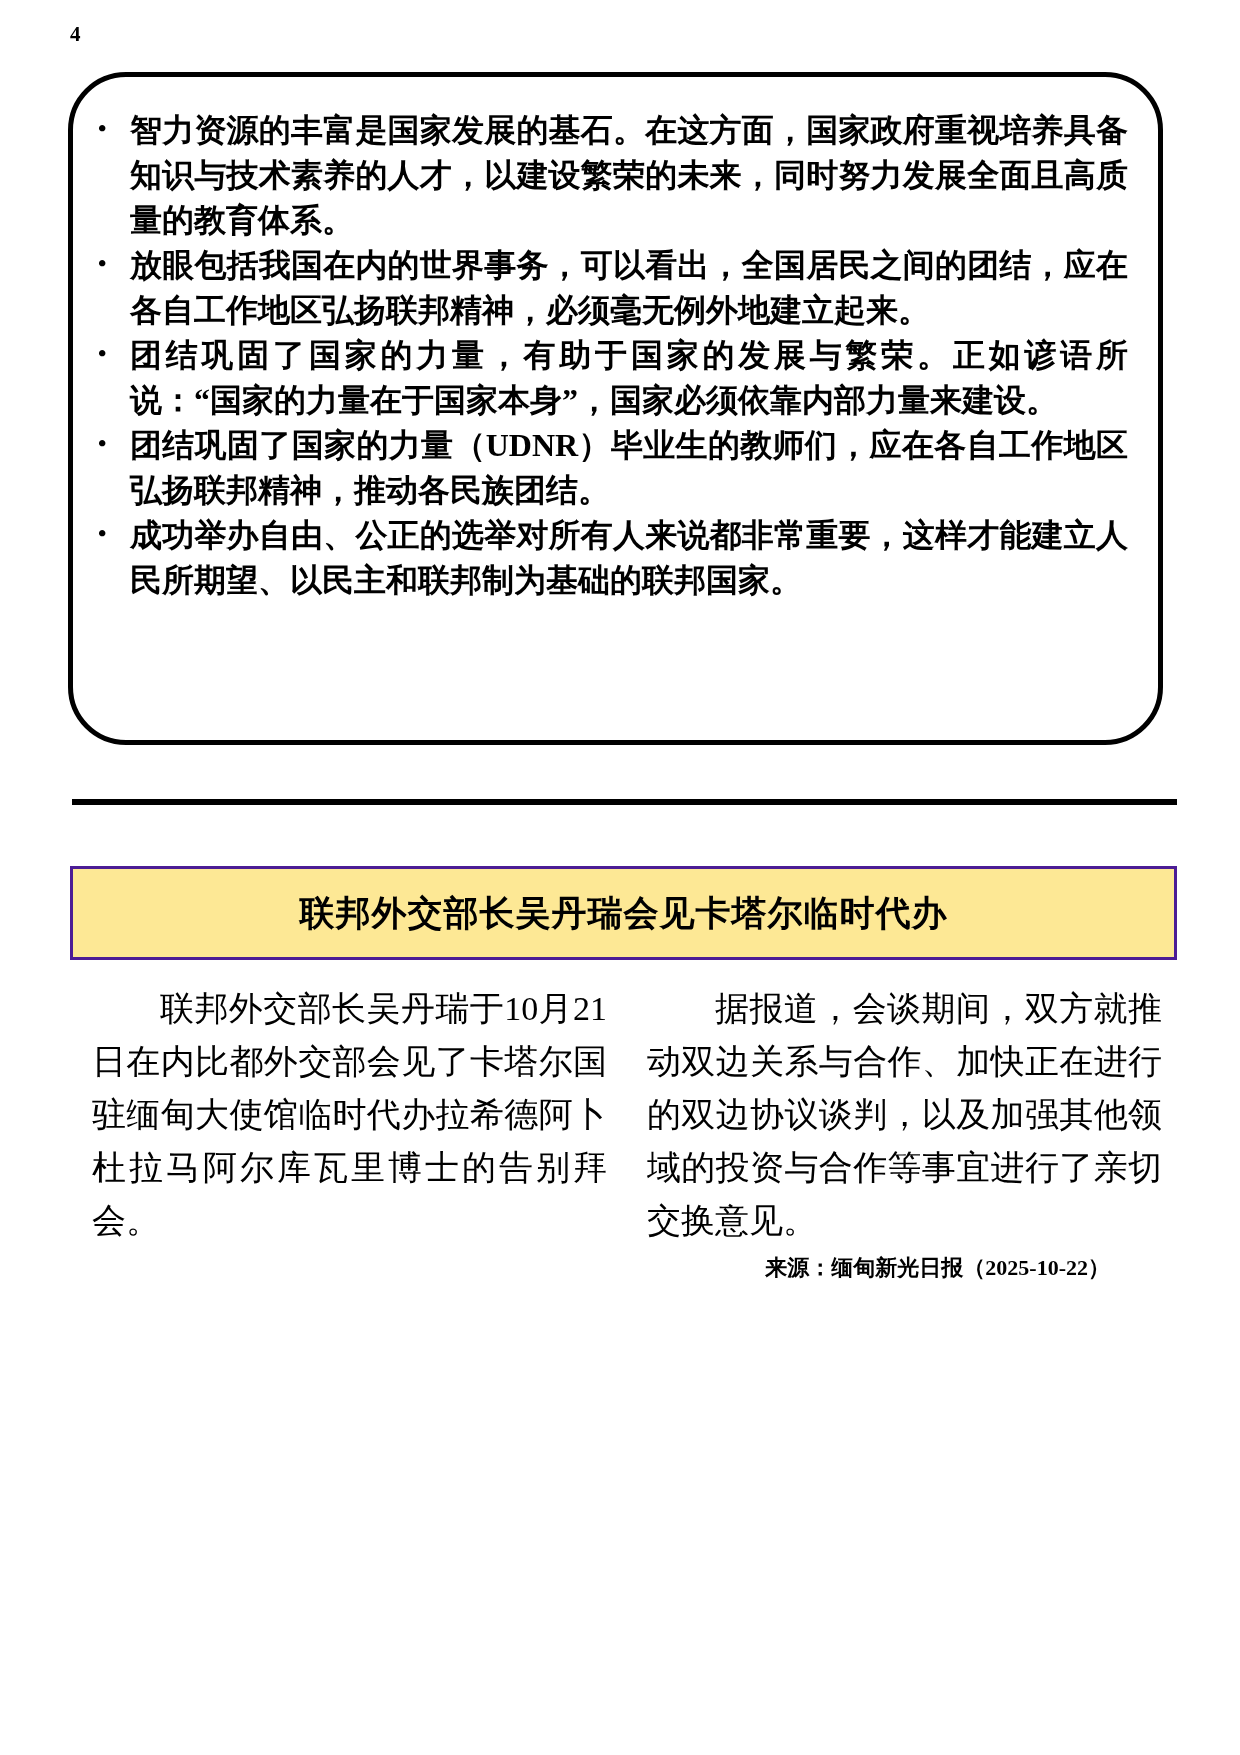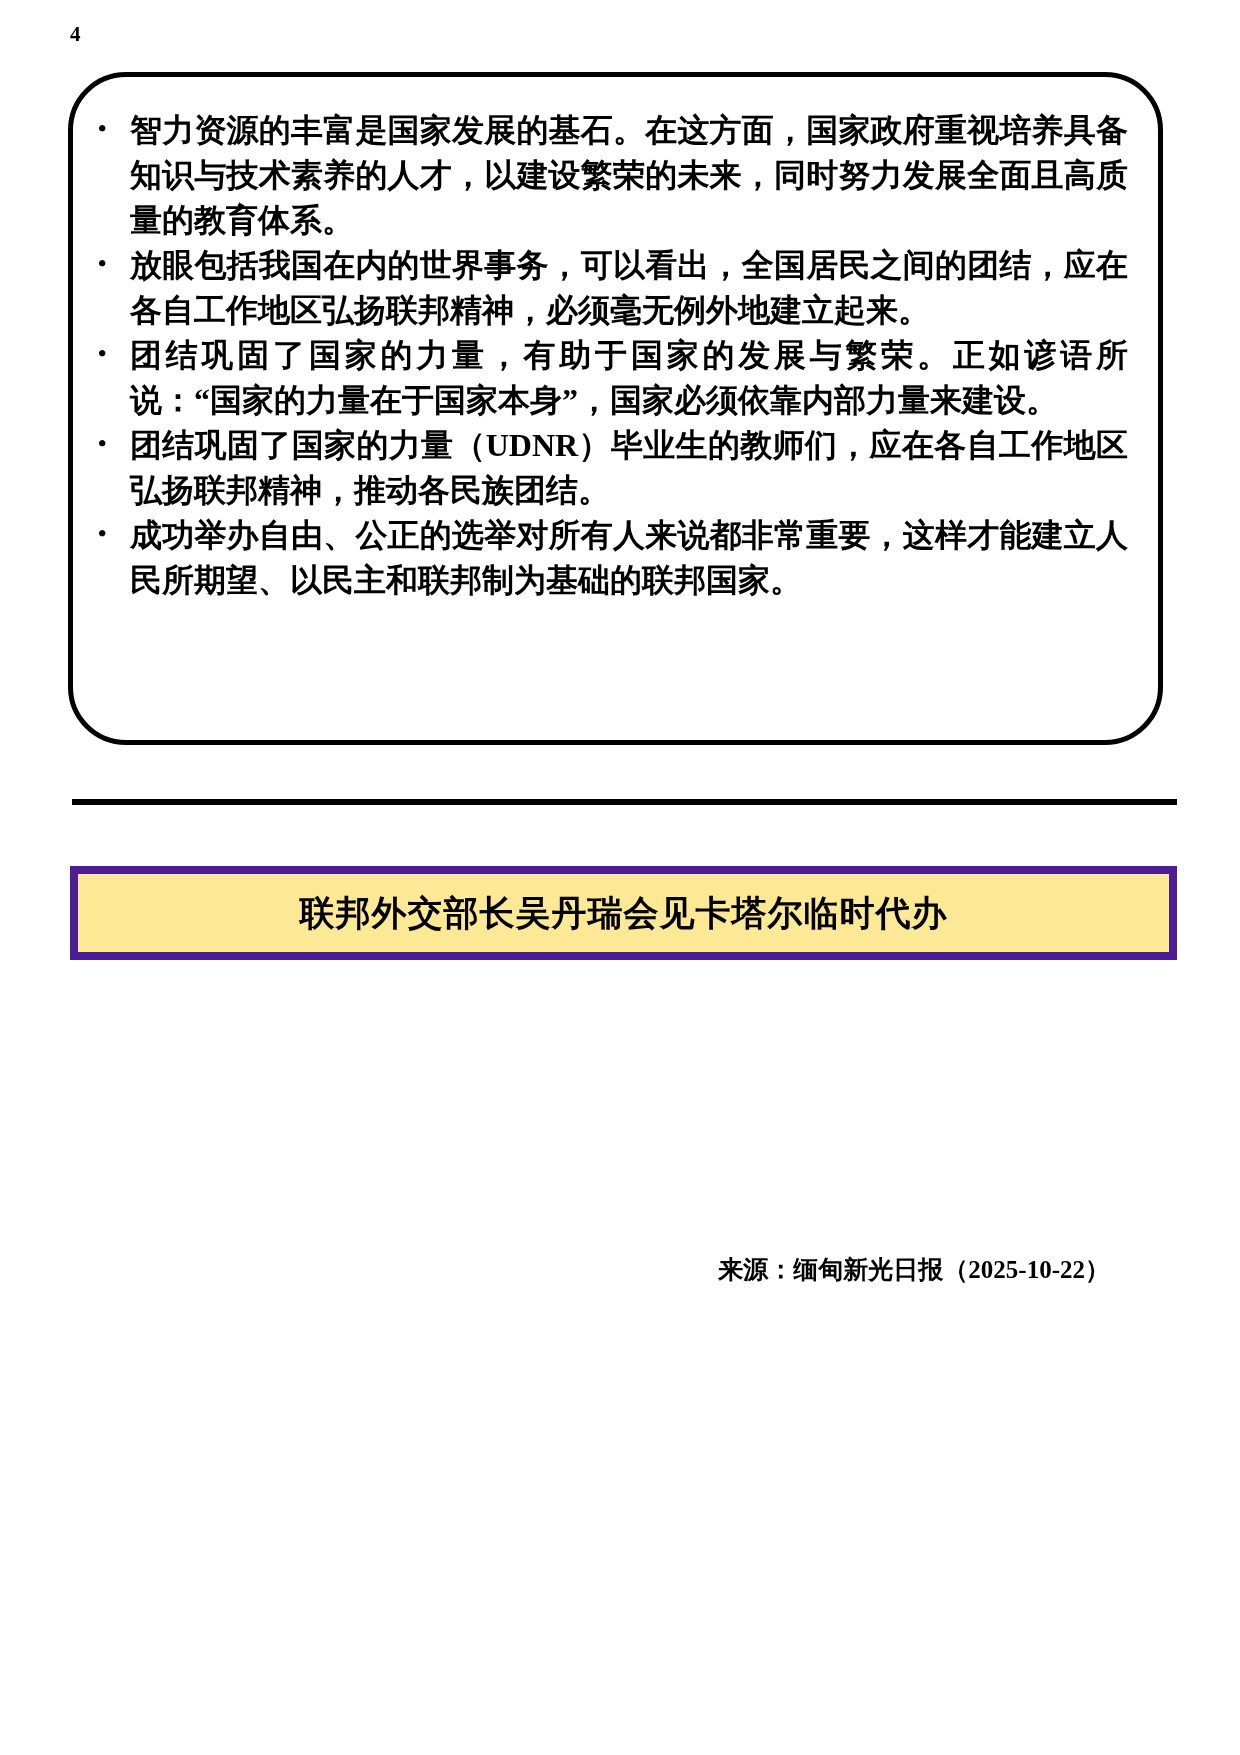--- a/index.html
+++ b/index.html
@@ -54,21 +54,21 @@
     width: 1105px;
     height: 6px;
     background: #000000;
   }
   .headline-box {
     position: absolute;
     left: 70px;
     top: 866px;
     width: 1107px;
     height: 94px;
-    border: 8px solid #4c1d95;
+    border: 3px solid #4c1d95;
     box-sizing: border-box;
     display: flex;
     align-items: center;
     justify-content: center;
   }
   .headline {
     font-size: 35px;
     font-weight: bold;
     letter-spacing: 1px;
   }
@@ -84,21 +84,21 @@
     width: 515px;
     font-size: 34px;
     line-height: 53px;
     text-align: justify;
   }
   .col p { margin: 0; text-indent: 2em; }
   .source-line {
     position: absolute;
     right: 130px;
     top: 1253px;
-    font-size: 25px;
+    font-size: 22px;
     font-weight: bold;
   }
 </style>
 </head>
 <body>
 
 <div class="page">
 
   <div class="page-number">4</div>
 
@@ -126,16 +126,24 @@
       </li>
     </ul>
   </div>
 
   <div class="divider"></div>
 
   <div class="headline-box" style="background: rgb(253, 232, 149);">
     <span class="headline">联邦外交部长吴丹瑞会见卡塔尔临时代办</span>
   </div>
 
+  <div class="article-body">
+    <div class="col">
+      <p>联邦外交部长吴丹瑞于10月21日在内比都外交部会见了卡塔尔国驻缅甸大使馆临时代办拉希德阿卜杜拉马阿尔库瓦里博士的告别拜会。</p>
+    </div>
+    <div class="col">
+      <p>据报道，会谈期间，双方就推动双边关系与合作、加快正在进行的双边协议谈判，以及加强其他领域的投资与合作等事宜进行了亲切交换意见。</p>
+    </div>
+  </div>
 
   <div class="source-line">来源：缅甸新光日报（2025-10-22）</div>
 
 </div>
 
 </body></html>

